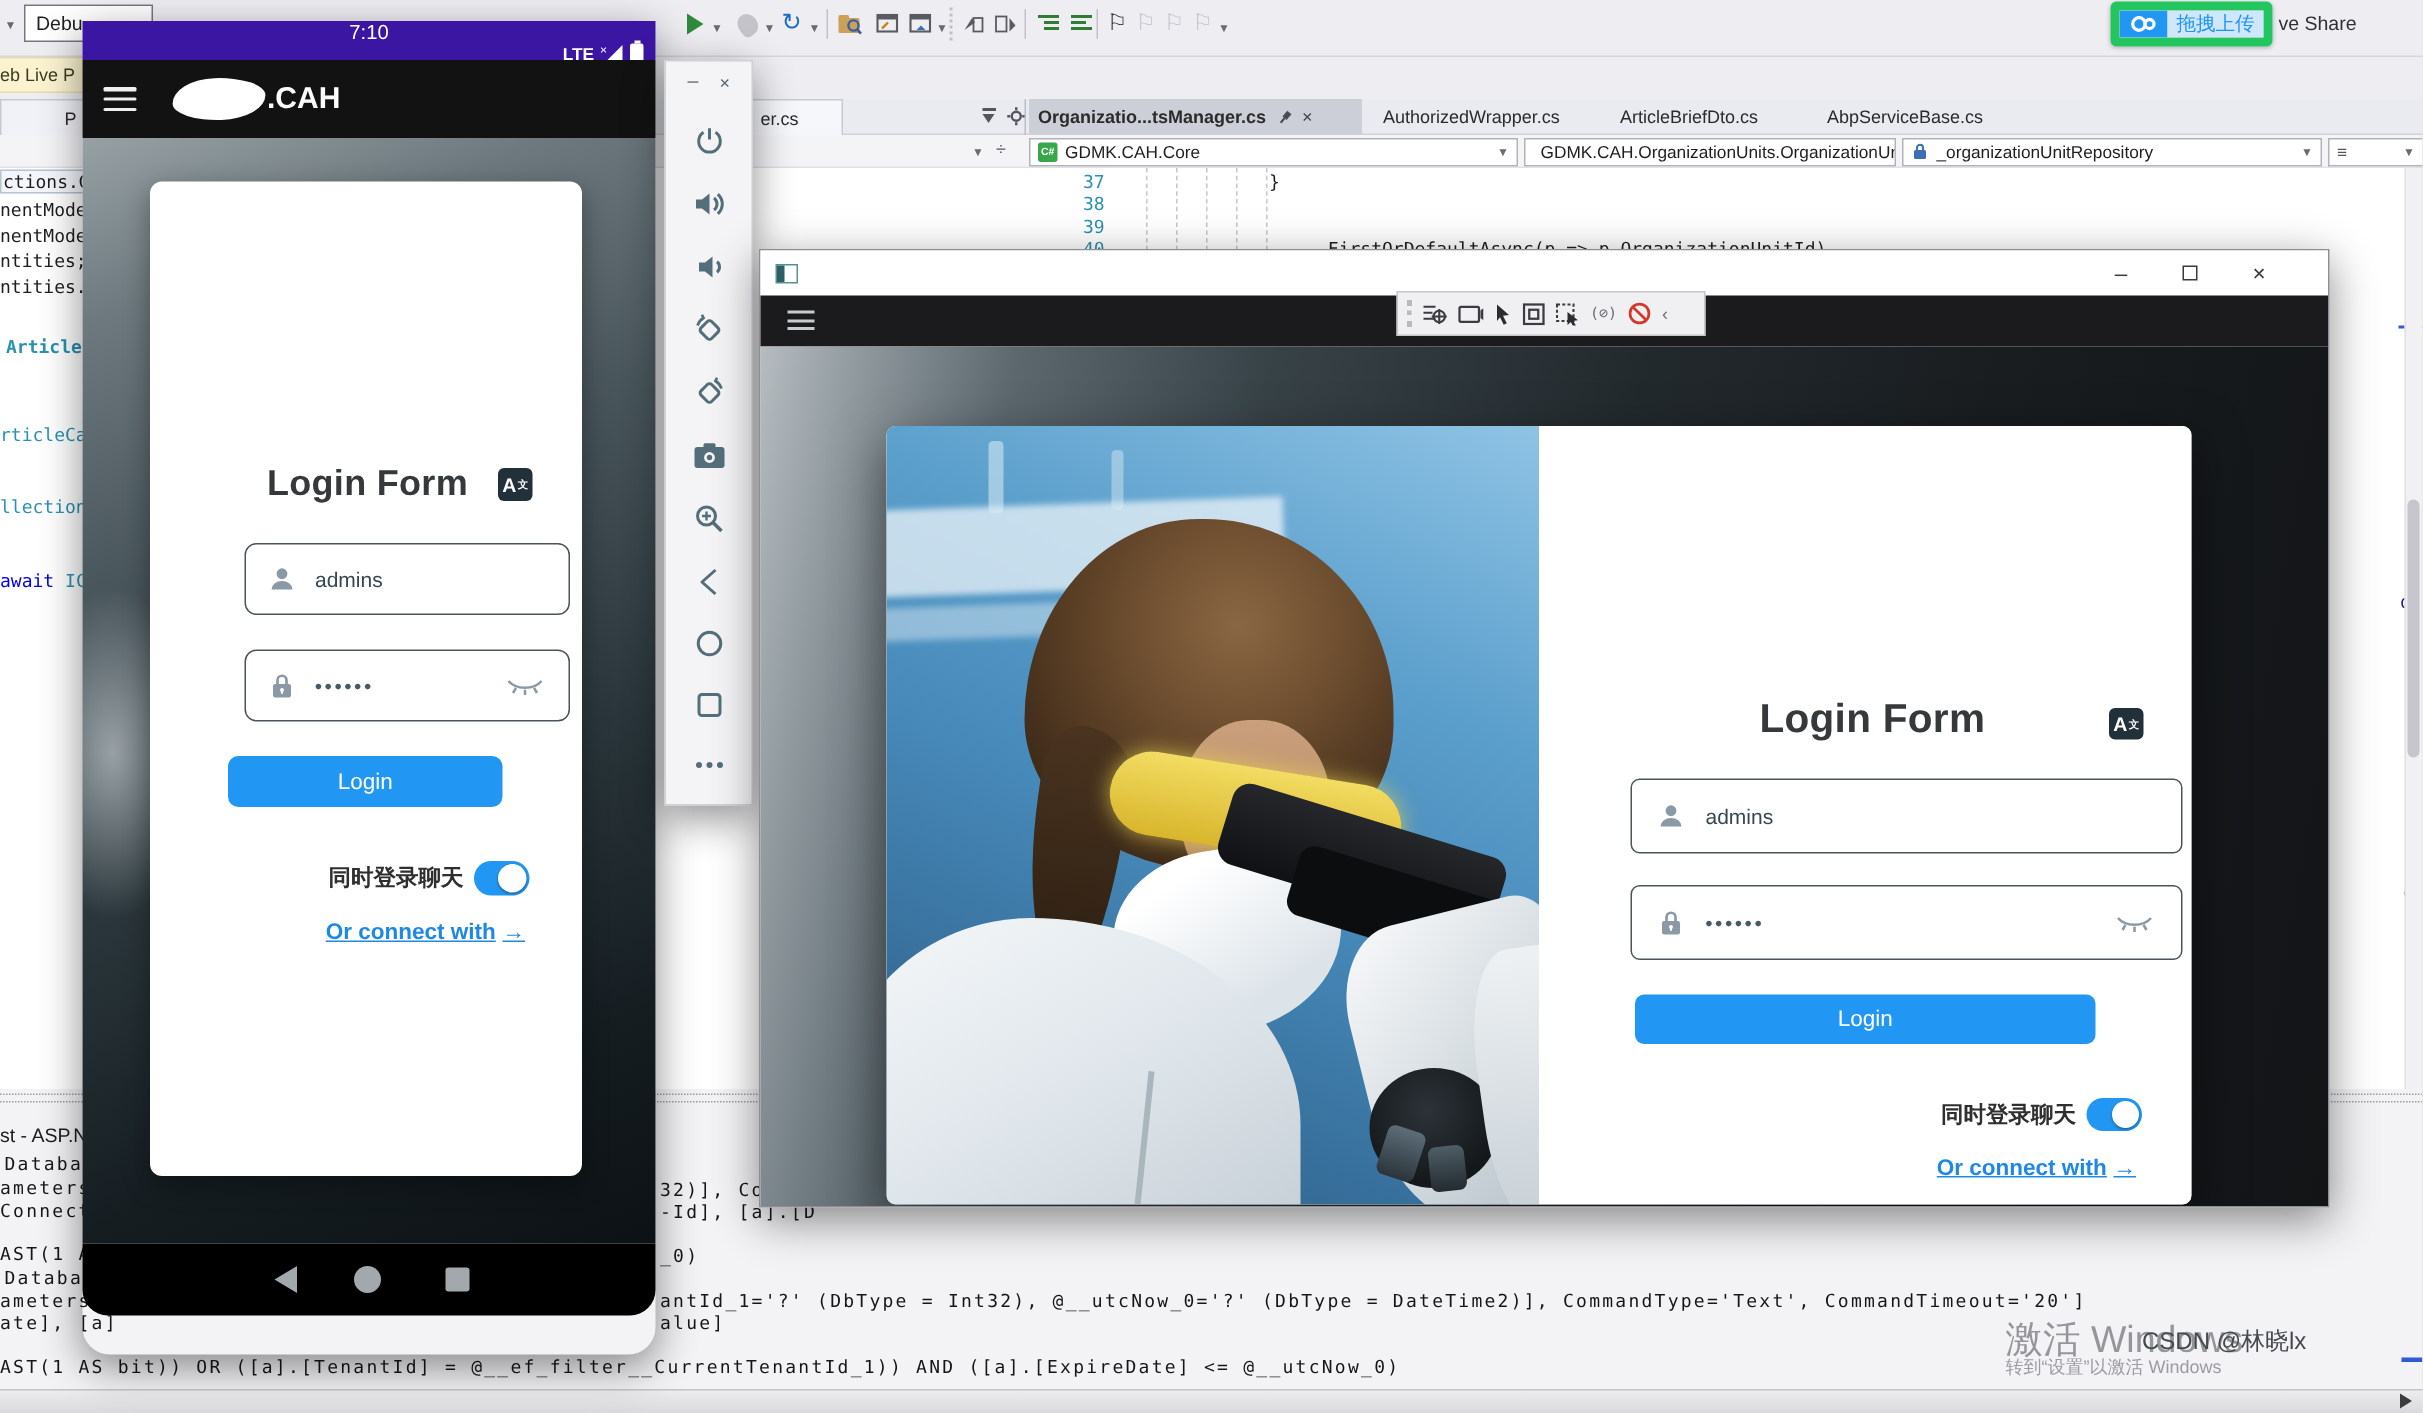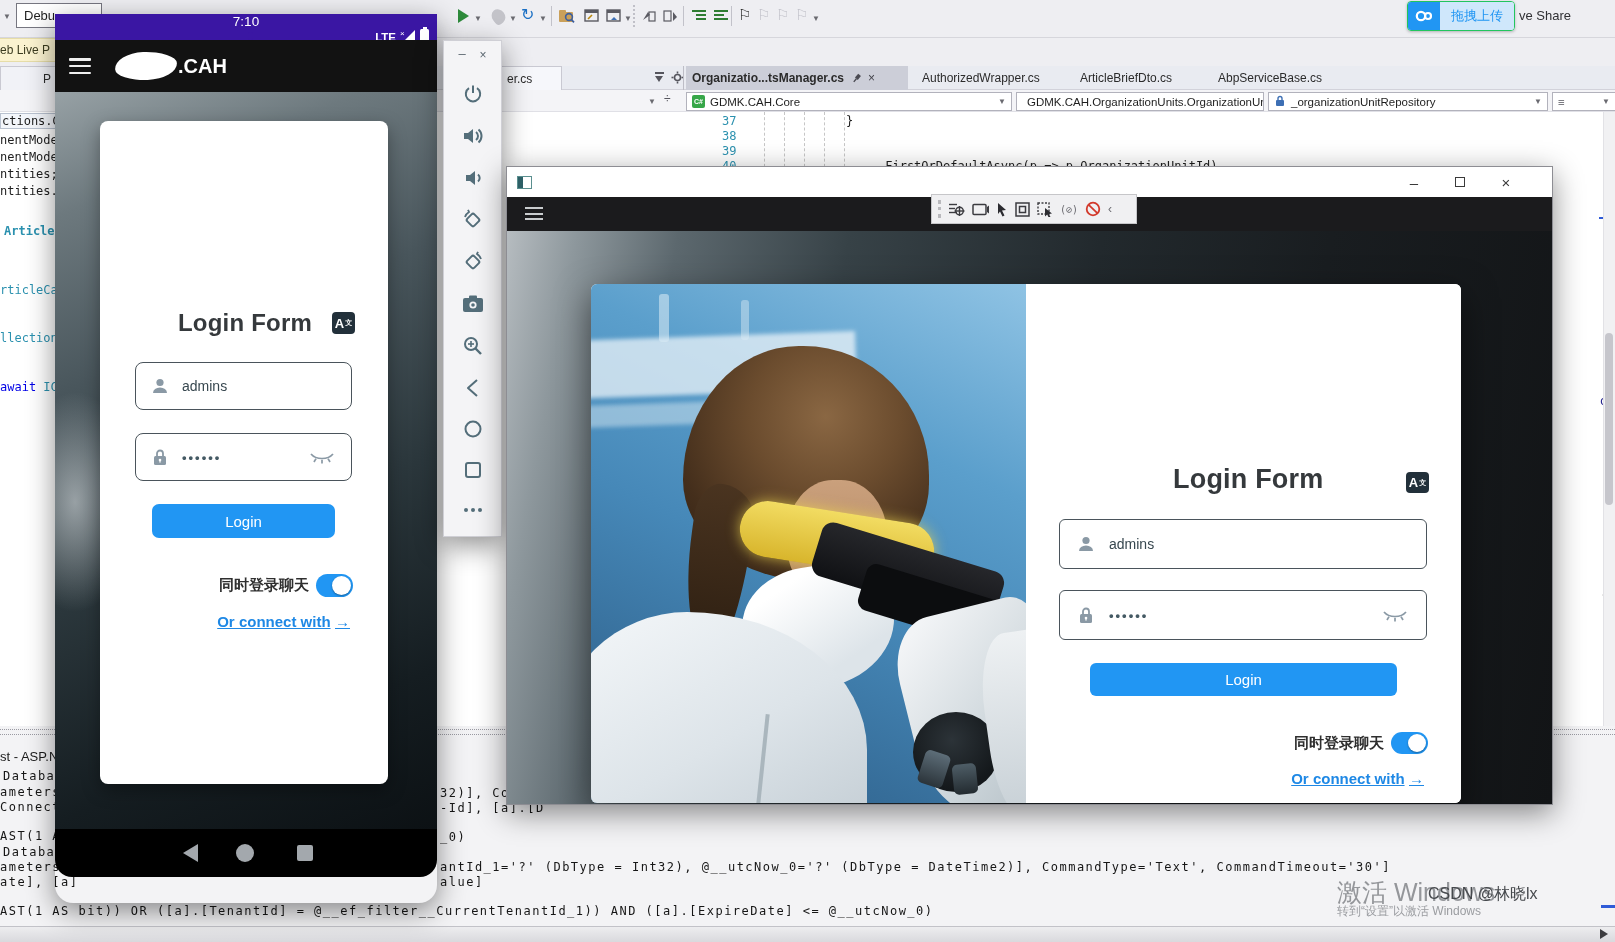--- a/index.html
+++ b/index.html
@@ -8,21 +8,21 @@
     font-family:"Liberation Sans","DejaVu Sans",sans-serif;}
   .abs{position:absolute;}
   .mono{font-family:"DejaVu Sans Mono",monospace;font-size:12px;color:#1e1e1e;white-space:pre;}
   .log{font-family:"DejaVu Sans Mono",monospace;font-size:12px;color:#161616;letter-spacing:1.5px;white-space:pre;}
   .frag-teal{color:#2b91af;}
   .kw{color:#0000e6;}
   .caret{font-size:8px;color:#6a6a70;}
   .vline{width:1px;background:#c2c2ca;}
   
   .win-shadow{box-shadow:0 8px 28px rgba(0,0,0,.45);}
-  .field{display:flex;align-items:center;background:#fff;border:1.4px solid #4a545b;}
+  .field{display:flex;align-items:center;background:#fff;border:1.4px solid #4a545b;margin-left:28px;}
   .toggle{border-radius:12px;position:relative;}
   .toggle .knob{position:absolute;top:2px;background:#fff;border-radius:50%;box-shadow:0 1px 2px rgba(0,0,0,.35);}
   .btn-blue{display:flex;align-items:center;justify-content:center;color:#fff;font-size:15px;border-radius:7px;}
   .link-blue{font-weight:bold;font-size:15px;text-decoration:underline;}
   .title-login{font-weight:800;color:#35393c;letter-spacing:.2px;}
   .a-icon{background:#22303a;border-radius:4px;color:#fff;display:flex;align-items:center;justify-content:center;font-weight:bold;}
   .emu-ic{display:flex;align-items:center;justify-content:center;width:34px;height:30px;}
   .dotsep{border-top:1px dotted #9a9aa2;}
   .tabtxt{font-size:12px;color:#2b2b2b;white-space:nowrap;}
   .combo{background:#fff;border:1px solid #b2b2bc;display:flex;align-items:center;gap:5px;padding:0 5px;height:19px;font-size:11.5px;color:#1e1e1e;white-space:nowrap;overflow:hidden;}
@@ -88,21 +88,21 @@
       </g>
     </svg>
   <div class="abs vline" style="left:731px;top:6px;height:20px;"></div>
   <span class="abs" style="left:738px;top:6px;font-size:15px;color:#2b2b2b;font-family:'DejaVu Sans',sans-serif;">⚐</span>
   <span class="abs" style="left:757px;top:6px;font-size:15px;color:#c3c3cb;font-family:'DejaVu Sans',sans-serif;">⚐</span>
   <span class="abs" style="left:776px;top:6px;font-size:15px;color:#c3c3cb;font-family:'DejaVu Sans',sans-serif;">⚐</span>
   <span class="abs" style="left:795px;top:6px;font-size:15px;color:#c3c3cb;font-family:'DejaVu Sans',sans-serif;">⚐</span>
   <span class="abs caret" style="left:812px;top:14px;">▼</span>
 
   <span class="abs" style="left:1519px;top:8px;font-size:13px;color:#303034;">ve Share</span>
-  <div class="abs" style="left:1407px;top:1px;width:108px;height:30px;display:flex;border-radius:4px;overflow:hidden;border:1px solid #22c55e;box-shadow:0 1px 3px rgba(0,0,0,.25);z-index:30;">
+  <div class="abs" style="left:1407px;top:1px;width:108px;height:30px;display:flex;border-radius:4px;overflow:hidden;border:6px solid #22c55e;box-shadow:0 1px 3px rgba(0,0,0,.25);z-index:30;">
     <div style="width:32px;background:#2196f3;display:flex;align-items:center;justify-content:center;">
       <svg width="18" height="12">
           <circle cx="6" cy="6" r="4.2" fill="none" stroke="#fff" stroke-width="2.2"></circle>
           <circle cx="13" cy="6" r="3" fill="none" stroke="#fff" stroke-width="2.2"></circle>
         </svg>
     </div>
     <div style="flex:1;background:#cfe7fb;display:flex;align-items:center;justify-content:center;">
       <span style="font-size:13px;color:#2196f3;">拖拽上传</span>
     </div>
   </div>
@@ -214,21 +214,21 @@
   <span class="abs log" style="left:3px;top:769px;">Database</span>
   <span class="abs log" style="left:0;top:785px;">ameters=[</span>
   <span class="abs log" style="left:0;top:800px;">Connectio</span>
   <span class="abs log" style="left:0;top:829px;">AST(1 AS</span>
   <span class="abs log" style="left:3px;top:845px;">Database</span>
   <span class="abs log" style="left:0;top:860px;">ameters=[</span>
   <span class="abs log" style="left:0;top:875px;">ate], [a]</span>
   <span class="abs log" style="left:440px;top:786px;">32)], Comman</span>
   <span class="abs log" style="left:440px;top:801px;">-Id], [a].[D</span>
   <span class="abs log" style="left:440px;top:830px;">_0)</span>
-  <span class="abs log" style="left:440px;top:860px;">antId_1='?' (DbType = Int32), @__utcNow_0='?' (DbType = DateTime2)], CommandType='Text', CommandTimeout='30']</span>
+  <span class="abs log" style="left:440px;top:860px;">antId_1='?' (DbType = Int32), @__utcNow_0='?' (DbType = DateTime2)], CommandType='Text', CommandTimeout='20']</span>
   <span class="abs log" style="left:440px;top:875px;">alue]</span>
   <span class="abs log" style="left:0;top:904px;">AST(1 AS bit)) OR ([a].[TenantId] = @__ef_filter__CurrentTenantId_1)) AND ([a].[ExpireDate] &lt;= @__utcNow_0)</span>
 
   <span class="abs" style="left:1337px;top:876px;font-size:25px;color:#94969a;">激活 Windows</span>
   <span class="abs" style="left:1428px;top:884px;font-size:16px;color:#46494d;">CSDN @林晓lx</span>
   <span class="abs" style="left:1337px;top:903px;font-size:12px;color:#9a9ca0;">转到“设置”以激活 Windows</span>
   <div class="abs" style="left:1601px;top:905px;width:14px;height:3px;background:#2f5bd7;"></div>
 
   <div class="abs" style="left:0;top:926px;width:1615px;height:16px;background:linear-gradient(#ededef,#d9d9dd);border-top:1px solid #c2c2c8;"></div>
   <span class="abs" style="left:1600px;top:929px;width:0;height:0;border-top:5px solid transparent;border-bottom:5px solid transparent;border-left:8px solid #3c3c40;"></span>

